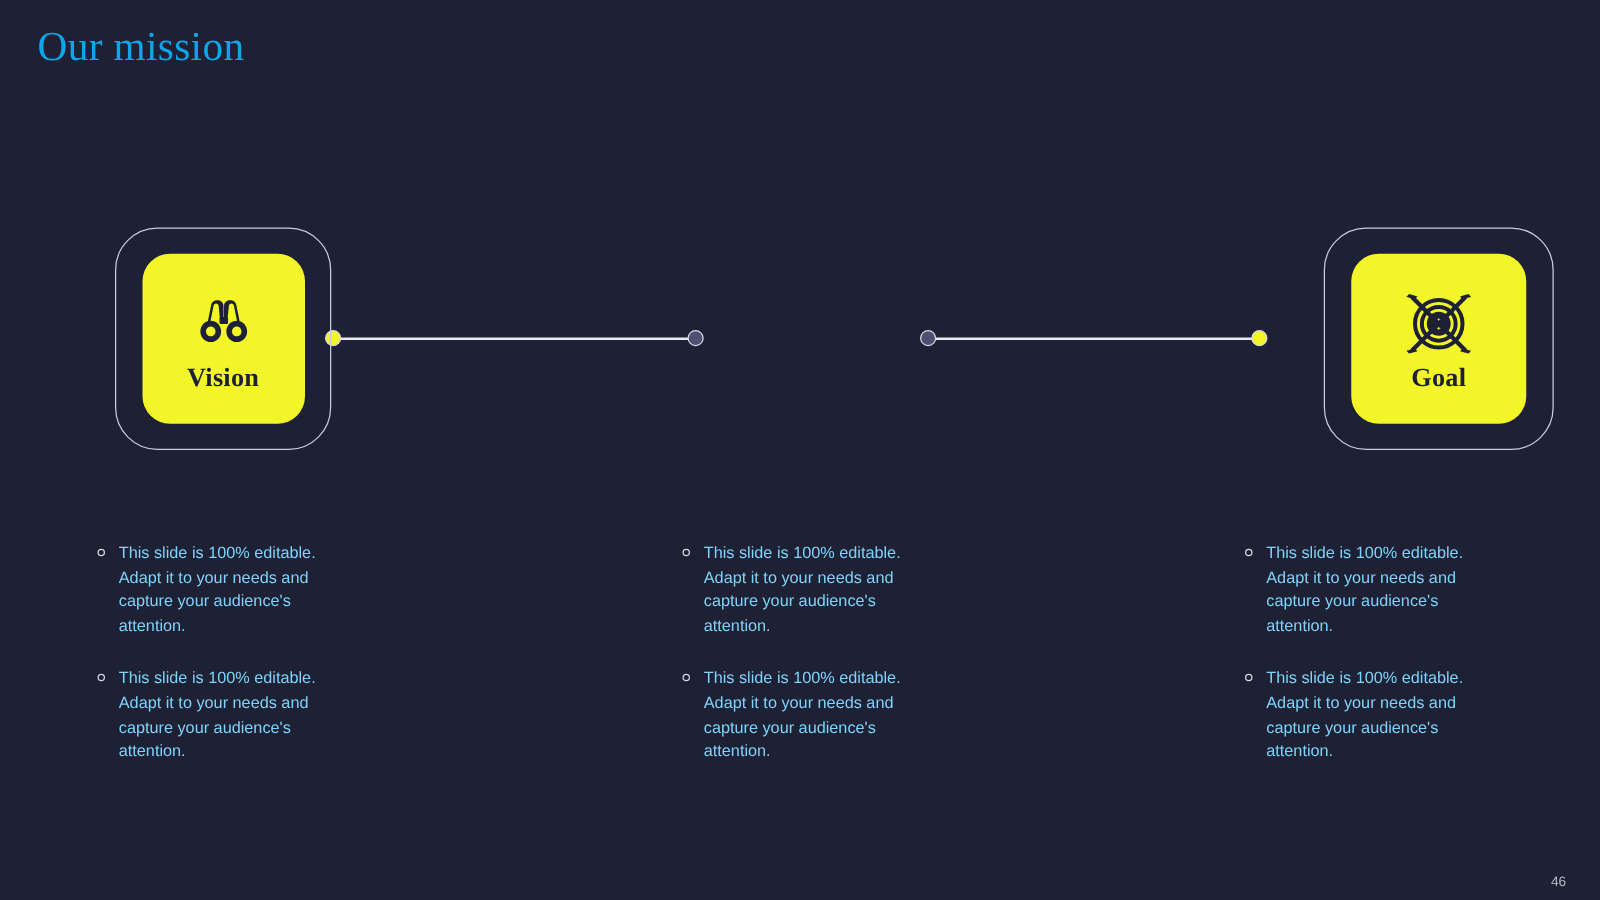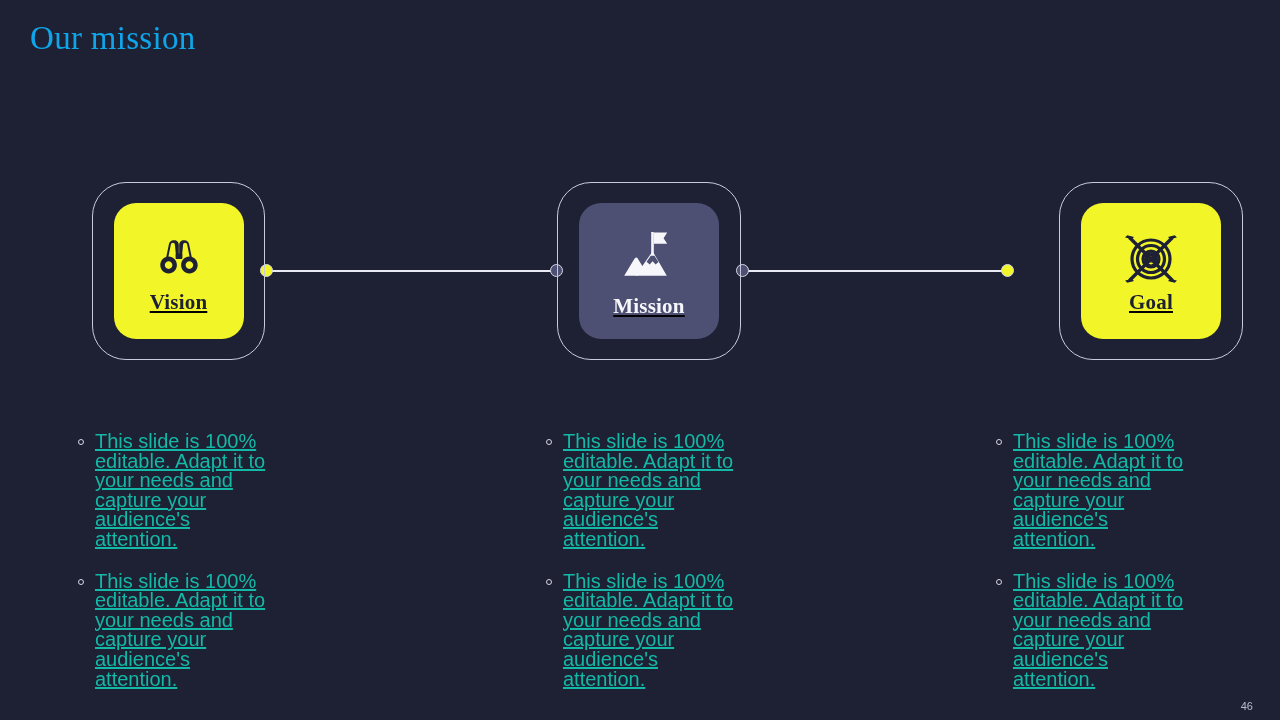--- a/index.html
+++ b/index.html
@@ -55,21 +55,20 @@
 
   .card-inner {
     width: 130px;
     height: 136px;
     border-radius: 22px;
     display: flex;
     flex-direction: column;
     align-items: center;
     justify-content: center;
     box-sizing: border-box;
-    text-decoration: underline;
   }
   .card-inner.wide { width: 140px; height: 136px; }
 
   .card-icon {
     height: 58px;
     display: flex;
     align-items: center;
     justify-content: center;
     margin-bottom: 4px;
   }
@@ -133,25 +132,24 @@
     flex: 0 0 auto;
     width: 6px;
     height: 6px;
     border: 1px solid #d8d9e4;
     border-radius: 50%;
     margin-top: 7px;
     margin-right: 11px;
     box-sizing: border-box;
   }
   .bullet-text {
-    font-size: 20px;
+    font-size: 13px;
     line-height: 19.6px;
-    color: #14b8a6;
+    color: #7dd3fc;
     width: 175px;
-    text-decoration: underline;
   }
 
   
   .page-number {
     position: absolute;
     right: 27px;
     bottom: 8px;
     font-size: 11px;
     color: #b9bccb;
     text-align: right;
@@ -182,41 +180,20 @@
             <rect x="19.6" y="15.5" width="6.8" height="5.6" rx="1.2"></rect>
             <path d="M12.6 18.6c-4.6 0-8.3 3.8-8.3 8.5s3.7 8.5 8.3 8.5 8.3-3.8 8.3-8.5-3.7-8.5-8.3-8.5zm0 4.6c2.1 0 3.8 1.75 3.8 3.9s-1.7 3.9-3.8 3.9-3.8-1.75-3.8-3.9 1.7-3.9 3.8-3.9z"></path>
             <path d="M33.4 18.6c4.6 0 8.3 3.8 8.3 8.5s-3.7 8.5-8.3 8.5-8.3-3.8-8.3-8.5 3.7-8.5 8.3-8.5zm0 4.6c-2.1 0-3.8 1.75-3.8 3.9s1.7 3.9 3.8 3.9 3.8-1.75 3.8-3.9-1.7-3.9-3.8-3.9z"></path>
           </g>
         </svg>
       </div>
       <div class="card-label" style="color:#1e2033;">Vision</div>
     </div>
   </div>
 
-  <div class="card-outer pos-1">
-    <div class="card-inner wide" style="background:#4d4f73;">
-      <div class="card-icon" style="height:66px;">
-        <svg width="62" height="60" viewBox="0 0 62 60" aria-hidden="true">
-          <g fill="#f7f7fb">
-
-            <rect x="33.2" y="3" width="2.6" height="23"></rect>
-
-            <path d="M35.8 3.6h13.4l-3.6 5.6 3.6 5.6H35.8z"></path>
-
-            <path d="M16.6 29.4 6.2 46.8h13.2l5.4-9.1-5.1-8.3a1.6 1.6 0 0 0-2.8 0z"></path>
-
-            <path d="M33.1 24.4 17.6 46.8h31.2L35.9 24.4a1.65 1.65 0 0 0-2.8 0z"></path>
-
-            <path fill="#4d4f73" d="m28.6 32.8 3.1 2.6 2.9-3.2 3 3.2 2.9-2.5-4.1-6.2h-3.6z"></path>
-          </g>
-        </svg>
-      </div>
-      <div class="card-label" style="color:#f7f7fb;">Mission</div>
-    </div>
-  </div>
 
   <div class="card-outer pos-2">
     <div class="card-inner wide" style="background:#f2f527;">
       <div class="card-icon">
         <svg width="60" height="58" viewBox="0 0 60 58" aria-hidden="true">
           <g fill="none" stroke="#1e2033">
 
             <circle cx="30" cy="29" r="19" stroke-width="3.2"></circle>
             <circle cx="30" cy="29" r="13.5" stroke-width="3.2"></circle>
             <circle cx="30" cy="29" r="8" stroke-width="3.2"></circle>

